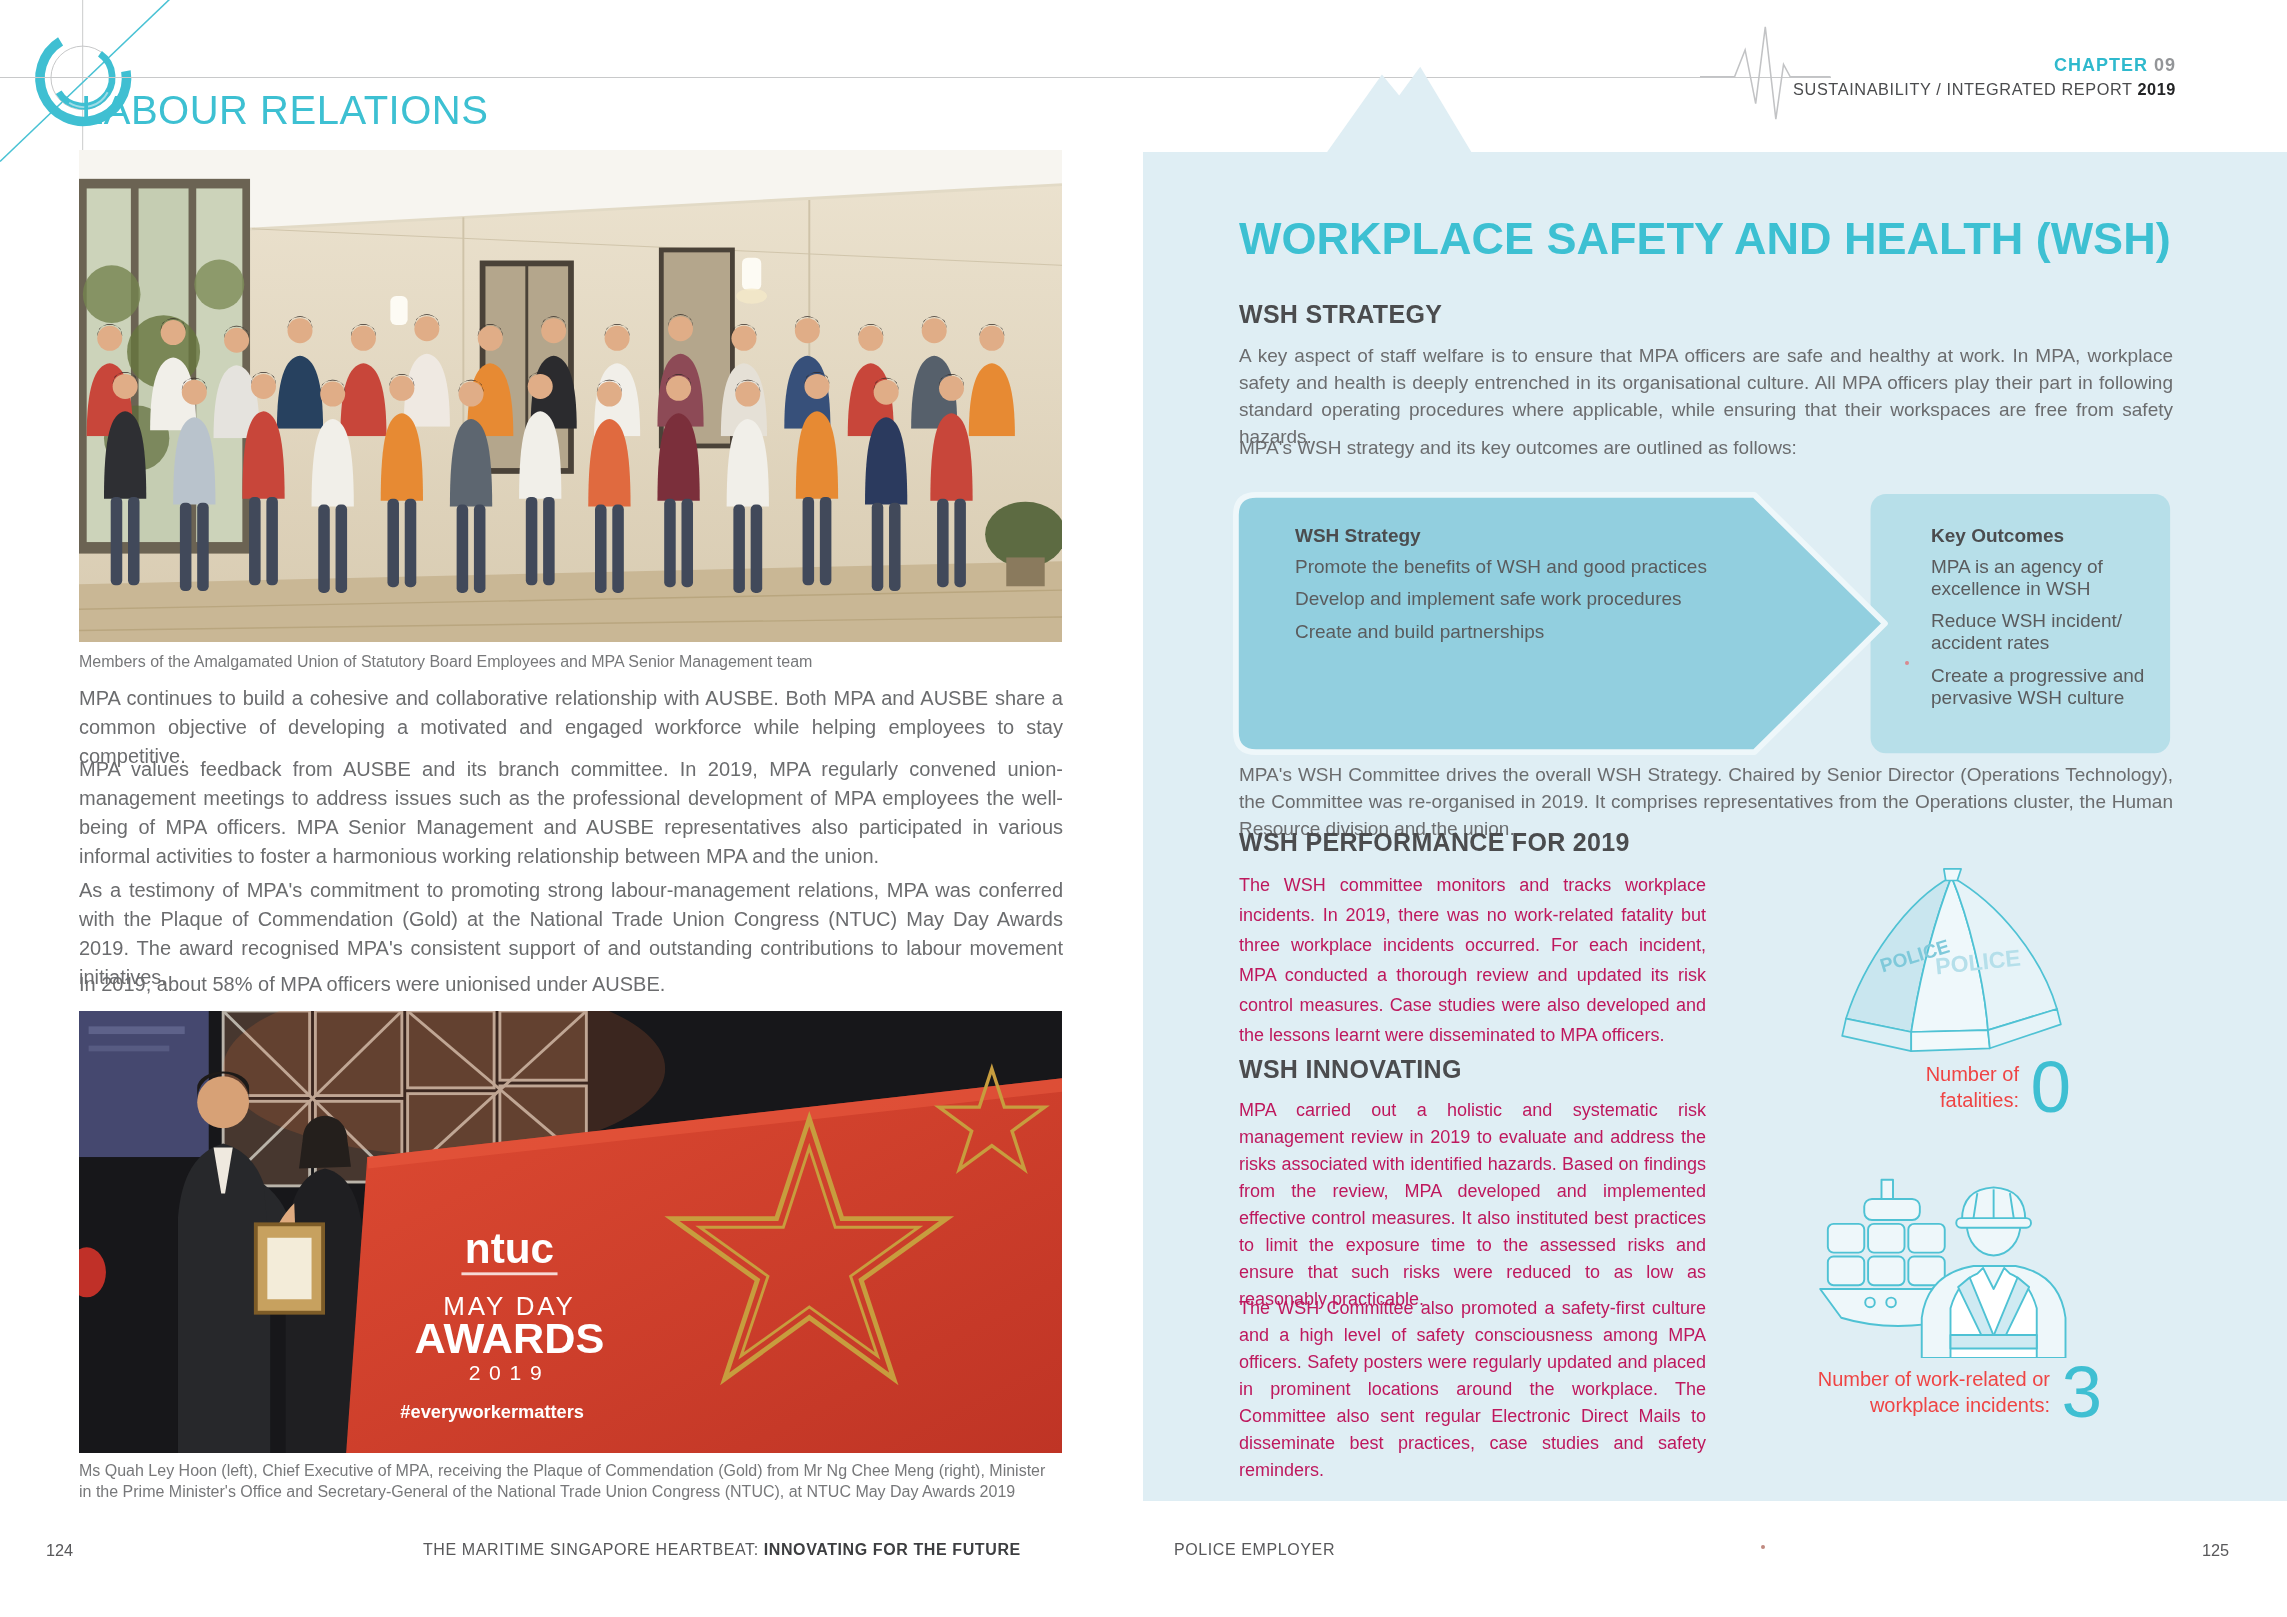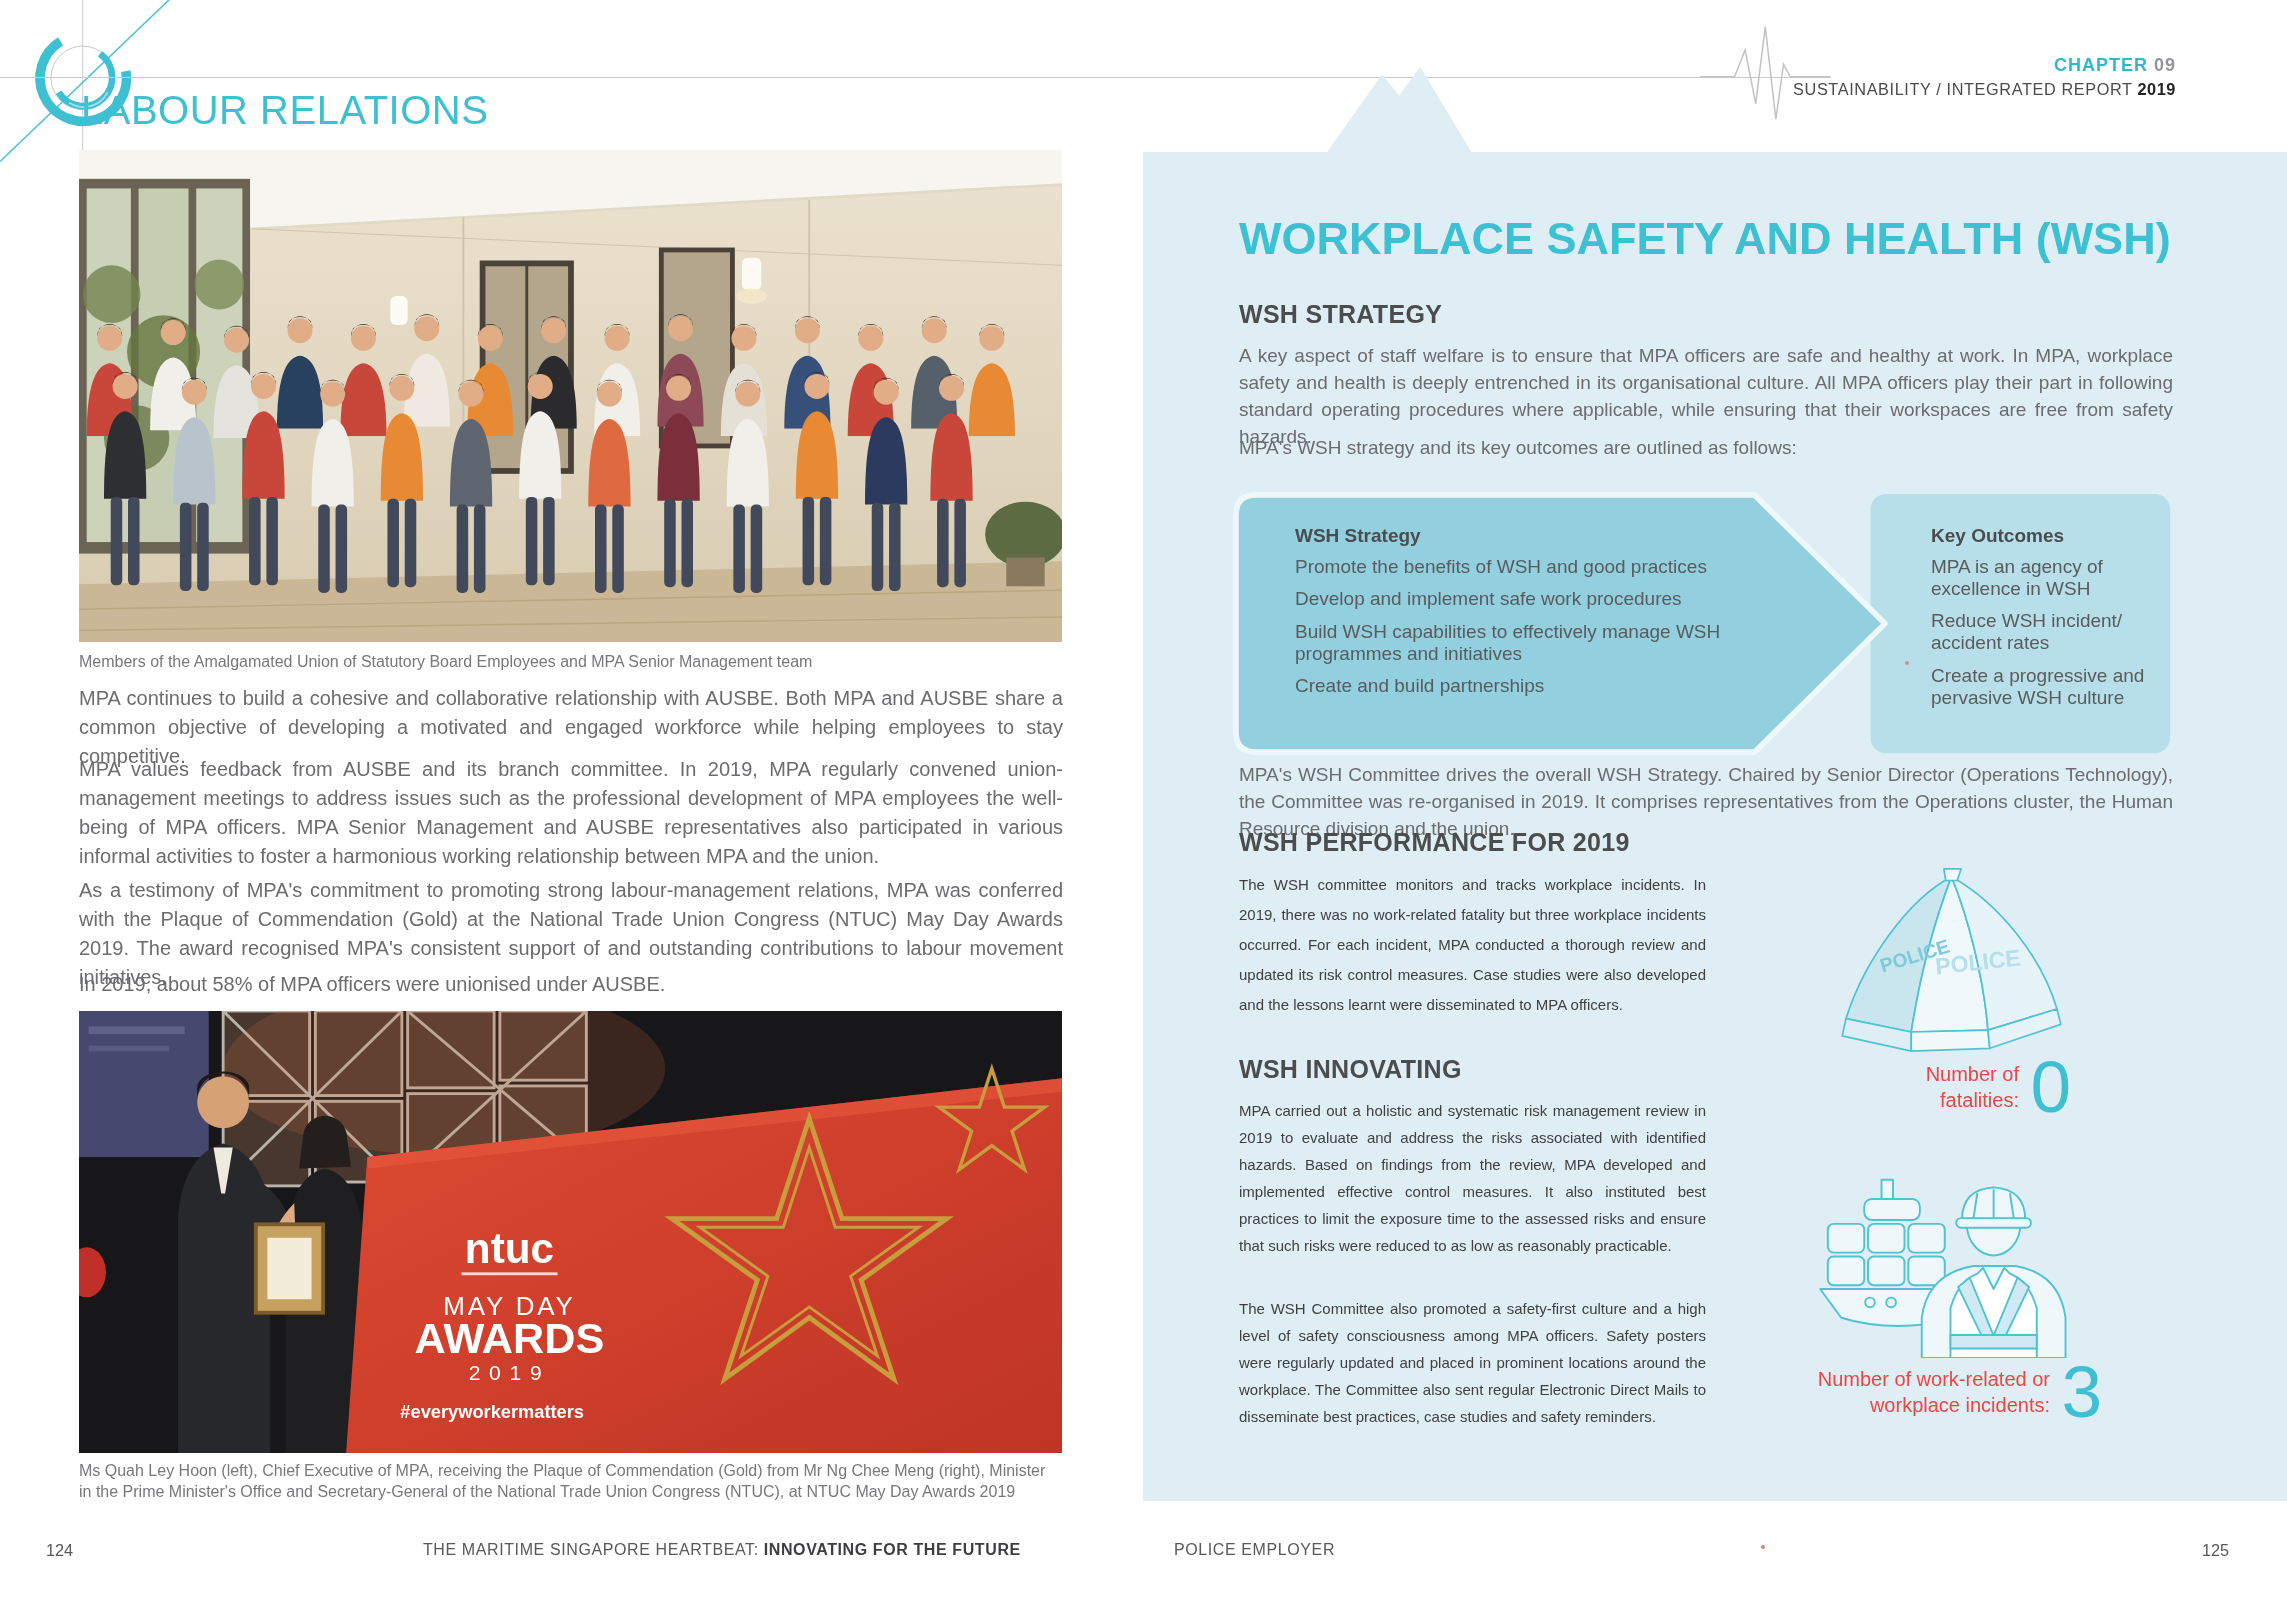--- a/index.html
+++ b/index.html
@@ -27,21 +27,21 @@
   .footer-center b{color:#3d3e40;}
   .footer-right-label{position:absolute;left:1174px;top:1541px;font-size:16px;
                       letter-spacing:0.6px;color:#58585a;}
   
   .blue-panel{position:absolute;left:1143px;top:152px;width:1144px;height:1349px;background:#dfeef4;}
   .right-title{position:absolute;left:1239px;top:213px;width:946px;font-size:45px;font-weight:bold;
                color:#3dc0d2;letter-spacing:0;}
   .subhead{position:absolute;left:1239px;font-size:25px;font-weight:bold;color:#4b4c4e;letter-spacing:0.3px;}
   .rp-para{position:absolute;left:1239px;width:934px;font-size:19px;line-height:27px;
            color:#6b6c6e;text-align:justify;}
-  .rp-col{position:absolute;left:1239px;width:467px;font-size:15px;color:#404040;text-align:justify;}
+  .rp-col{position:absolute;left:1239px;width:467px;font-size:18px;color:#be185d;text-align:justify;}
   .box-text{position:absolute;font-size:19px;line-height:22px;color:#5a5b5d;}
   .box-text .bt-title{font-weight:bold;color:#4b4c4e;margin-bottom:8.6px;}
   .box-text .bt-item{margin-bottom:10.6px;}
   .stat-row{position:absolute;display:flex;align-items:center;gap:11.5px;}
   .stat-label{font-size:20px;line-height:26px;color:#ef4444;text-align:right;}
   .stat-value{font-size:73px;color:#3fbfd2;font-weight:400;line-height:67px;}
   .stray{position:absolute;border-radius:50%;}
 </style>
 </head>
 <body>
@@ -238,21 +238,20 @@
 <div class="rp-para" style="top:434px;text-align:left">MPA's WSH strategy and its key outcomes are outlined as follows:</div>
 
 <svg class="abs" style="left:1233px;top:492px" width="941" height="265" viewBox="0 0 980 276">
   <rect x="664" y="2" width="312" height="270" rx="16" fill="#b7dfe9"></rect>
   <path d="M24,3 H543 L679,137 L543,271 H24 Q3,271 3,250 V24 Q3,3 24,3 Z" fill="#92cfdf" stroke="#eef7fa" stroke-width="6" stroke-linejoin="round"></path>
 </svg>
 <div class="box-text" style="left:1295px;top:525px;width:444px">
   <div class="bt-title">WSH Strategy</div>
   <div class="bt-item">Promote the benefits of WSH and good practices</div>
   <div class="bt-item">Develop and implement safe work procedures</div>
-  <div class="bt-item">Build WSH capabilities to effectively manage WSH programmes and initiatives</div>
   <div class="bt-item">Create and build partnerships</div>
 </div>
 <div class="box-text" style="left:1931px;top:525px;width:219px">
   <div class="bt-title">Key Outcomes</div>
   <div class="bt-item">MPA is an agency of excellence in WSH</div>
   <div class="bt-item">Reduce WSH incident/ accident rates</div>
   <div class="bt-item">Create a progressive and pervasive WSH culture</div>
 </div>
 
 <div class="rp-para" style="top:761px">MPA's WSH Committee drives the overall WSH Strategy. Chaired by Senior Director (Operations Technology), the Committee was re-organised in 2019. It comprises representatives from the Operations cluster, the Human Resource division and the union.</div>

